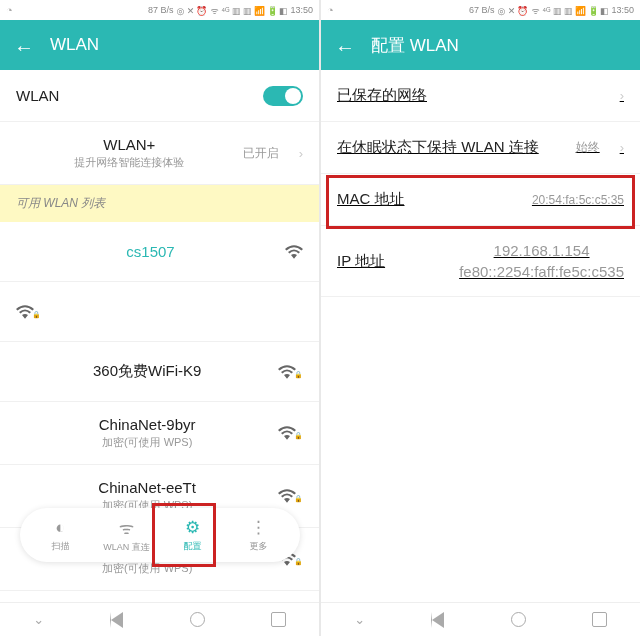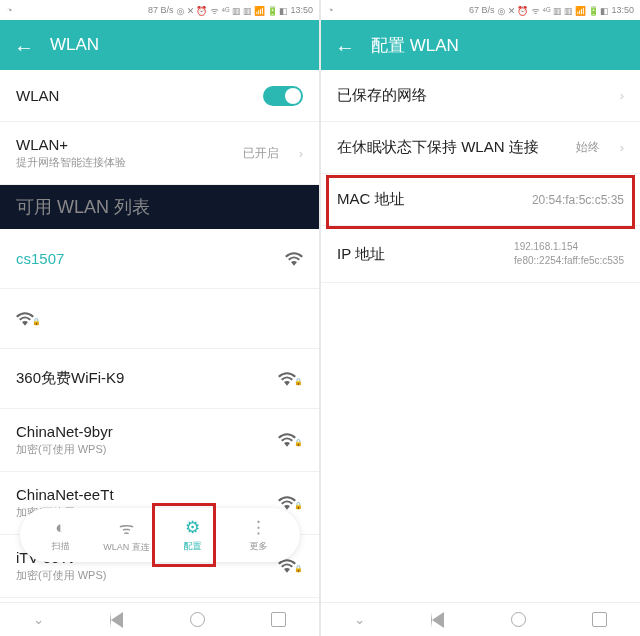--- a/index.html
+++ b/index.html
@@ -5,45 +5,45 @@
     * { margin: 0; padding: 0; box-sizing: border-box; font-family: -apple-system, sans-serif; }
     body { background: #e8e8e8; width: 640px; height: 636px; display: flex; gap: 2px; }
     .phone { flex: 1; background: #fff; display: flex; flex-direction: column; position: relative; }
     .status-bar { height: 20px; background: #fff; display: flex; justify-content: flex-end; align-items: center; font-size: 9px; color: #888; padding: 0 6px; gap: 3px; }
     .status-left { margin-right: auto; color: #aaa; font-size: 11px; }
     .header { background: #2bb8b3; color: #fff; height: 50px; display: flex; align-items: center; padding: 0 14px; gap: 16px; }
     .header .back { font-size: 20px; }
     .header .title { font-size: 17px; font-weight: 400; }
     .content { flex: 1; background: #fff; overflow: hidden; position: relative; }
     .row { display: flex; align-items: center; padding: 14px 16px; border-bottom: 1px solid #f0f0f0; min-height: 52px; }
-    .row-tall { min-height: 60px; }
+    .row-tall { min-height: 60px; text-align: center; }
     .row-text { flex: 1; display: flex; flex-direction: column; gap: 2px; }
     .row-title { font-size: 15px; color: #222; }
     .row-sub { font-size: 11px; color: #999; }
     .row-right { font-size: 12px; color: #999; display: flex; align-items: center; gap: 20px; }
     .chev { color: #ccc; font-size: 13px; }
     .toggle { width: 40px; height: 20px; background: #2bb8b3; border-radius: 10px; position: relative; }
     .toggle::after { content: ""; width: 16px; height: 16px; background: #fff; border-radius: 50%; position: absolute; right: 2px; top: 2px; }
-    .section-h { background: #0f172a; padding: 10px 16px; font-size: 18px; color: #888; }
+    .section-h { background: #fef9c3; padding: 10px 16px; font-size: 12px; color: #888; font-style: italic; }
     .wifi-stack { display: flex; align-items: center; }
     .lock { font-size: 7px; margin-left: -2px; margin-top: 6px; color: #666; }
     .cs-active { color: #2bb8b3 !important; }
     .bottom-nav { position: absolute; bottom: 40px; left: 50%; transform: translateX(-50%); width: 280px; height: 54px; background: #fff; border-radius: 27px; display: flex; align-items: center; justify-content: space-around; box-shadow: 0 1px 6px rgba(0,0,0,0.12); padding: 0 8px; }
     .nav-item { display: flex; flex-direction: column; align-items: center; gap: 2px; font-size: 9px; color: #999; width: 60px; }
     .nav-item.active { color: #2bb8b3; }
     .nav-icon { font-size: 17px; }
     .red-box-settings { position: absolute; bottom: 35px; left: 152px; width: 64px; height: 64px; border: 3px solid #c22; z-index: 10; pointer-events: none; }
     .red-box-sleep { position: absolute; top: 105px; left: 5px; right: 5px; height: 54px; border: 3px solid #c22; z-index: 10; pointer-events: none; }
     .sys-nav { height: 34px; background: #fff; display: flex; align-items: center; justify-content: space-around; border-top: 1px solid #eee; }
     .sys-btn { width: 15px; height: 15px; border: 1.5px solid #aaa; }
     .sys-tri { width: 0; height: 0; border-top: 8px solid transparent; border-bottom: 8px solid transparent; border-right: 12px solid #aaa; background: none; }
     .sys-circ { border-radius: 50%; }
     .sys-sq { border-radius: 2px; }
     .sys-chev { color: #aaa; font-size: 13px; border: none; width: auto; height: auto; }
-    .ip-block { text-align: left; font-size: 10px; color: #999; line-height: 1.4; }
+    .ip-block { text-align: center; font-size: 15px; color: #999; line-height: 1.4; }
     svg.wifi { width: 18px; height: 14px; }
   </style>
 </head>
 <body>
 
 <div class="phone">
   <div class="status-bar">
     <span class="status-left">◔</span>
     <span>87 B/s</span>
     <span>◎ ✕ ⏰ ᯤ ⁴ᴳ ▥ ▥ 📶 🔋◧</span>
@@ -170,21 +170,21 @@
   <div class="status-bar">
     <span class="status-left">◔</span>
     <span>67 B/s</span>
     <span>◎ ✕ ⏰ ᯤ ⁴ᴳ ▥ ▥ 📶 🔋◧</span>
     <span>13:50</span>
   </div>
   <div class="header">
     <span class="back">←</span>
     <span class="title">配置 WLAN</span>
   </div>
-  <div class="content" style="position:relative;">
+  <div class="content" style="position:relative;text-decoration:underline;">
     <div class="row">
       <div class="row-text">
           <div class="row-title">已保存的网络</div>
         </div>
       <span class="chev">›</span>
     </div>
     <div class="row">
       <div class="row-text">
           <div class="row-title">在休眠状态下保持 WLAN 连接</div>
         </div>

